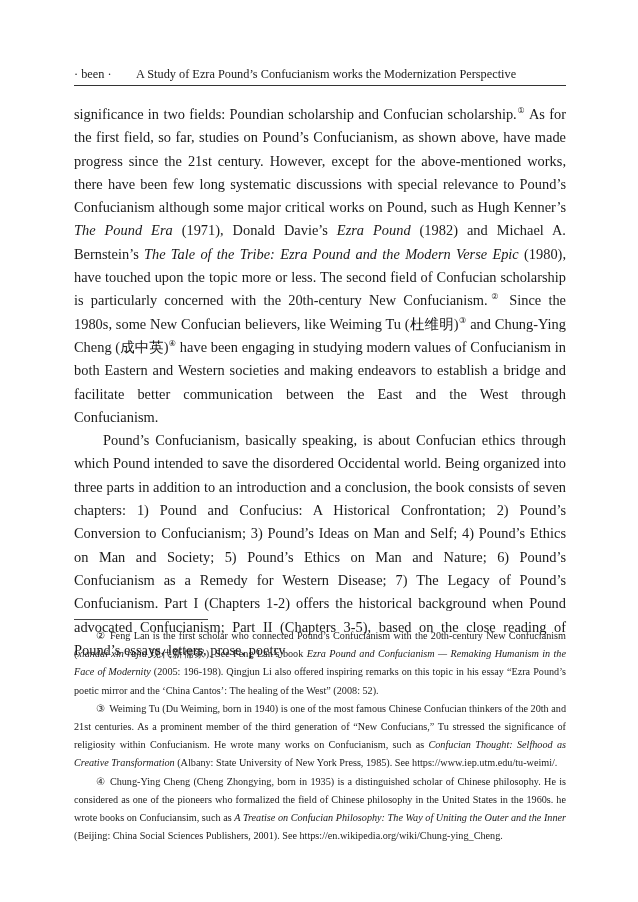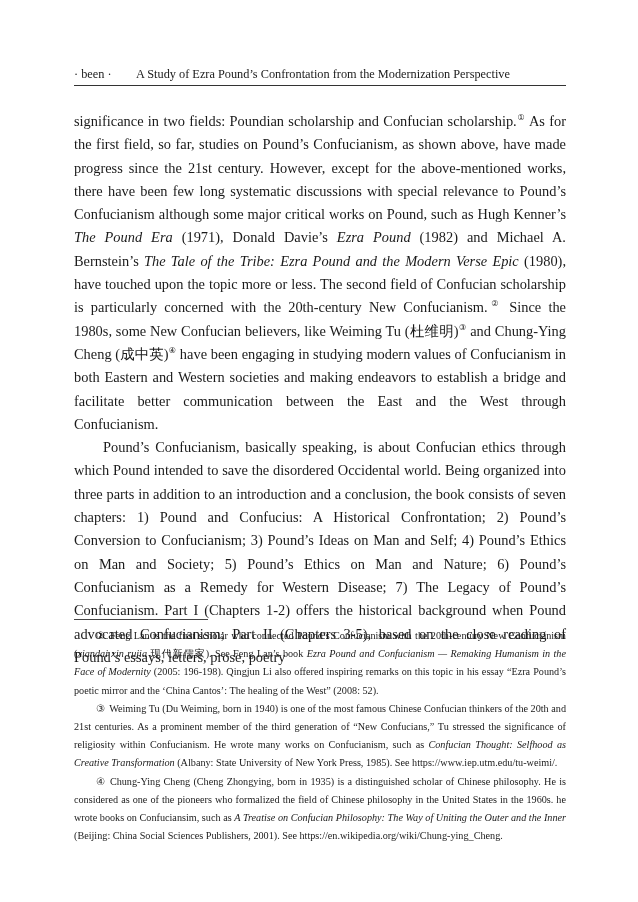--- a/index.html
+++ b/index.html
@@ -3,38 +3,38 @@
 <meta charset="utf-8">
 <style>
   html, body { margin: 0; padding: 0; background: #ffffff; }
   body { width: 638px; height: 902px; position: relative; overflow: hidden;
          font-family: "Liberation Serif", "DejaVu Serif", serif; color: #1a1a1a; }
   .header { position: absolute; left: 74px; top: 66px; width: 492px;
             font-size: 12.3px; line-height: 16px; white-space: nowrap; }
   .header .pnum { display: inline-block; width: 62px; }
   .header-rule { position: absolute; left: 74px; top: 85px; width: 492px; height: 0;
                  border-top: 1px solid #333; }
-  .body { position: absolute; left: 74px; top: 110px; width: 492px;
+  .body { position: absolute; left: 74px; top: 103px; width: 492px;
           font-size: 14.4px; line-height: 23.3px; text-align: justify; }
   .body p { margin: 0; }
   .body p.indent { text-indent: 29px; }
   .body i, .fn i { font-style: italic; }
   sup.fm { font-size: 8px; vertical-align: 6px; line-height: 0; }
   .fn-rule { position: absolute; left: 74px; top: 619px; width: 134px; height: 0;
              border-top: 1px solid #444; }
   .footnotes { position: absolute; left: 74px; top: 627px; width: 492px;
                font-size: 10.2px; line-height: 18.2px; text-align: justify; }
   .footnotes p { margin: 0; text-indent: 22px; }
   .fn .marker { margin-right: 4px; }
 </style>
 </head>
 <body>
 
 <div class="header">
-  <span class="pnum">· been ·</span><span>A Study of Ezra Pound’s Confrontation from the Modernization Perspective</span>
+  <span class="pnum">· been ·</span><span>A Study of Ezra Pound’s Confucianism works the Modernization Perspective</span>
 </div>
 <div class="header-rule"></div>
 
 <div class="body">
   <p><span>significance in two fields: Poundian scholarship and Confucian scholarship.</span><sup class="fm">①</sup><span> As for the first field, so far, studies on Pound’s Confucianism, as shown above, have made progress since the 21st century. However, except for the above-mentioned works, there have been few long systematic discussions with special relevance to Pound’s Confucianism although some major critical works on Pound, such as Hugh Kenner’s </span><i>The Pound Era</i><span> (1971), Donald Davie’s </span><i>Ezra Pound</i><span> (1982) and Michael A. Bernstein’s </span><i>The Tale of the Tribe: Ezra Pound and the Modern Verse Epic</i><span> (1980), have touched upon the topic more or less. The second field of Confucian scholarship is particularly concerned with the 20th-century New Confucianism.</span><sup class="fm">②</sup><span> Since the 1980s, some New Confucian believers, like Weiming Tu (杜维明)</span><sup class="fm">③</sup><span> and Chung-Ying Cheng (成中英)</span><sup class="fm">④</sup><span> have been engaging in studying modern values of Confucianism in both Eastern and Western societies and making endeavors to establish a bridge and facilitate better communication between the East and the West through Confucianism.</span></p>
   <p class="indent">Pound’s Confucianism, basically speaking, is about Confucian ethics through which Pound intended to save the disordered Occidental world. Being organized into three parts in addition to an introduction and a conclusion, the book consists of seven chapters: 1) Pound and Confucius: A Historical Confrontation; 2) Pound’s Conversion to Confucianism; 3) Pound’s Ideas on Man and Self; 4) Pound’s Ethics on Man and Society; 5) Pound’s Ethics on Man and Nature; 6) Pound’s Confucianism as a Remedy for Western Disease; 7) The Legacy of Pound’s Confucianism. Part I (Chapters 1-2) offers the historical background when Pound advocated Confucianism; Part II (Chapters 3-5), based on the close reading of Pound’s essays, letters, prose, poetry</p>
 </div>
 
 <div class="fn-rule"></div>
 

